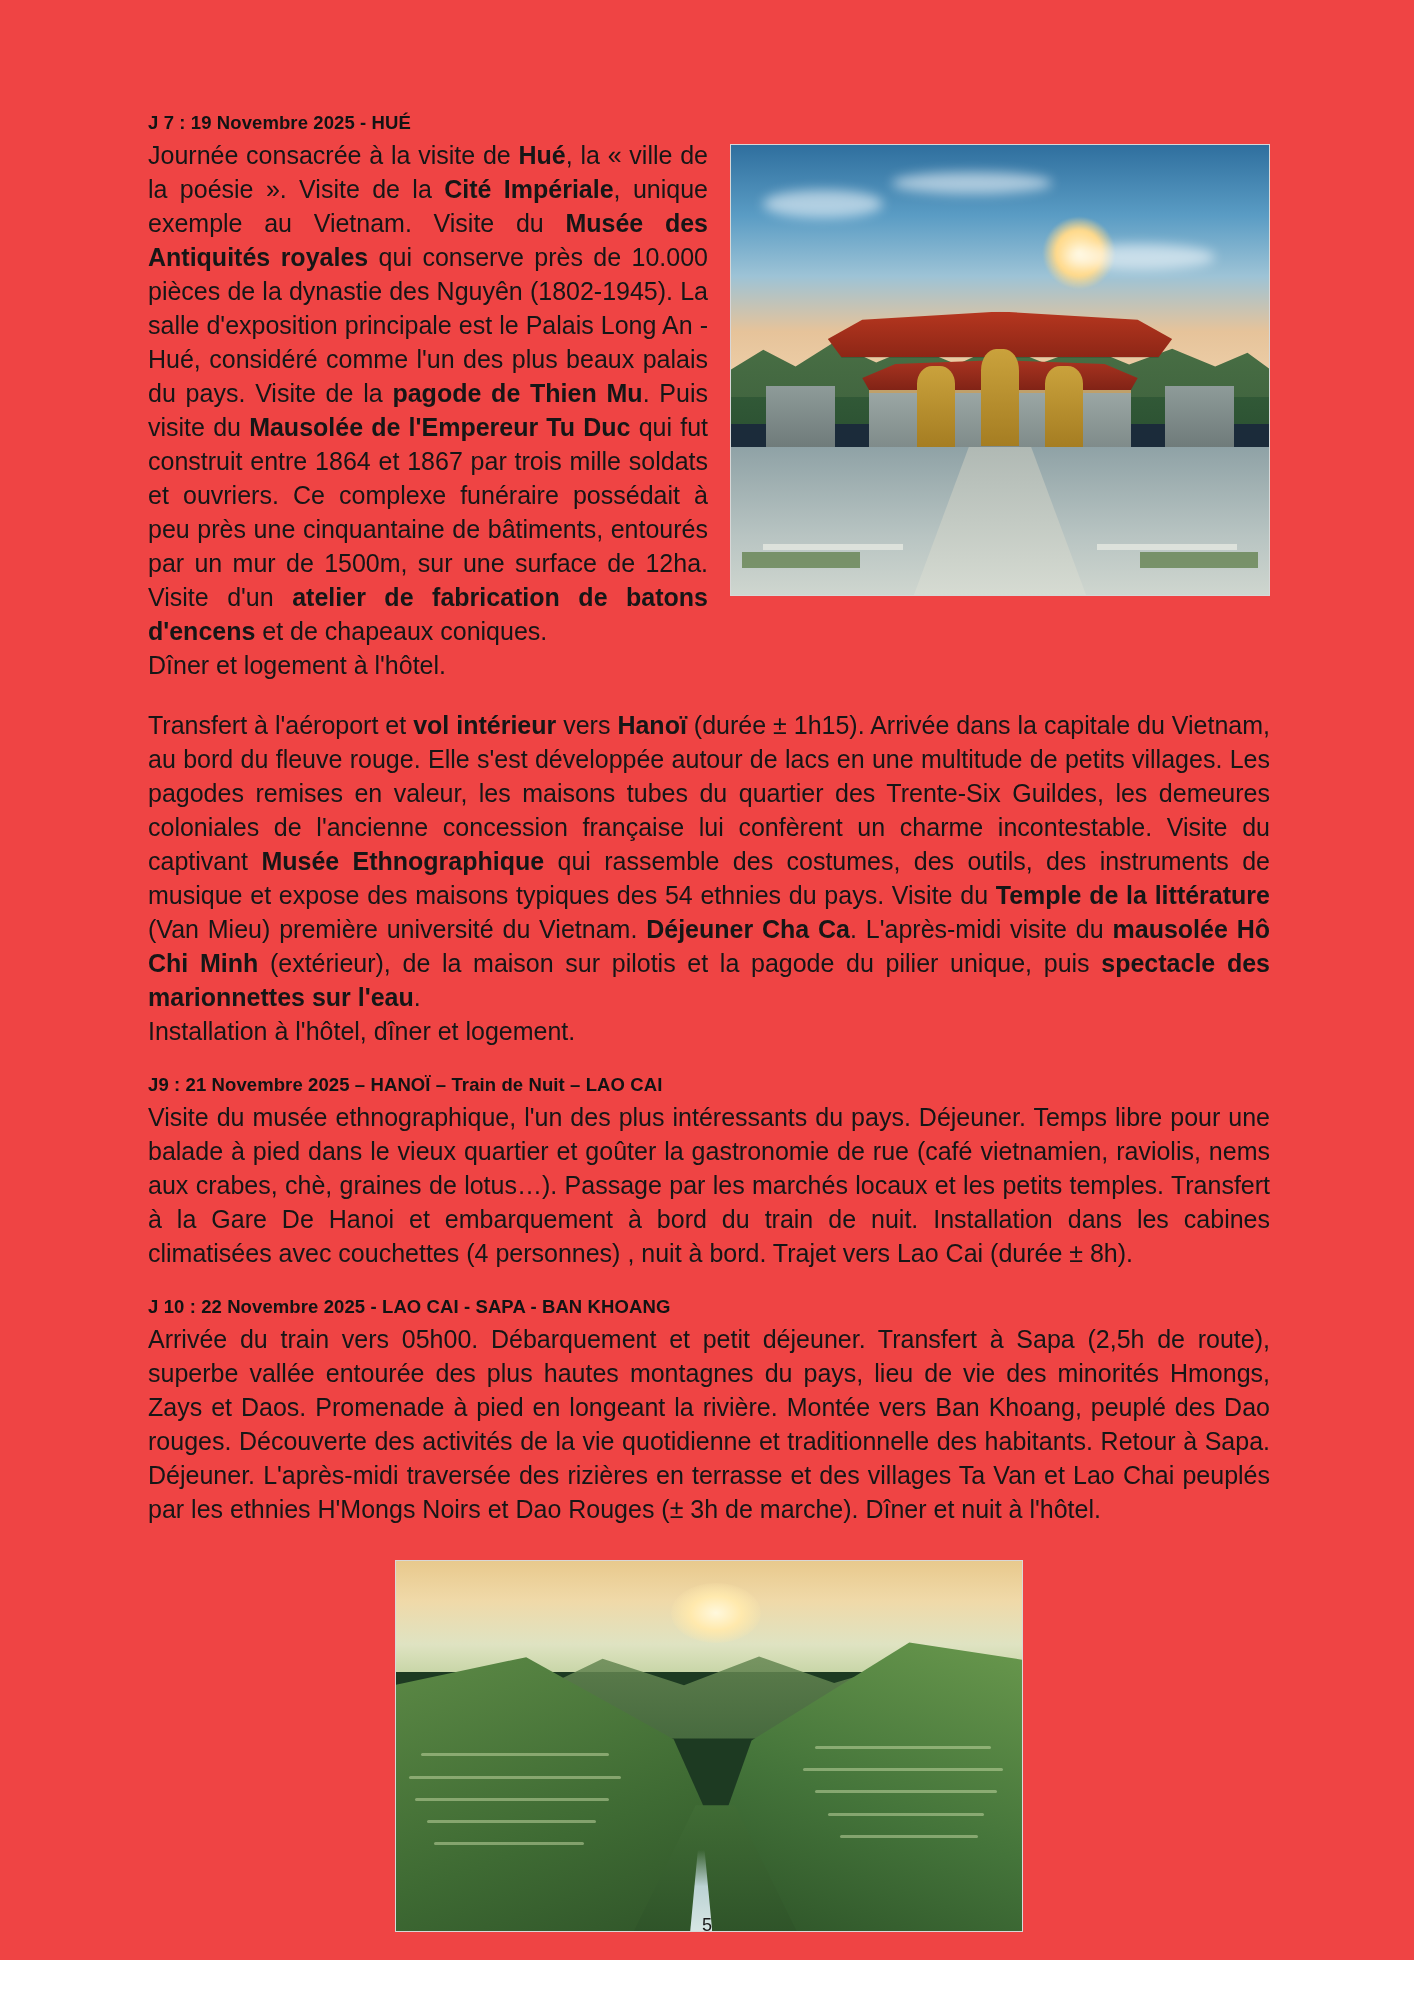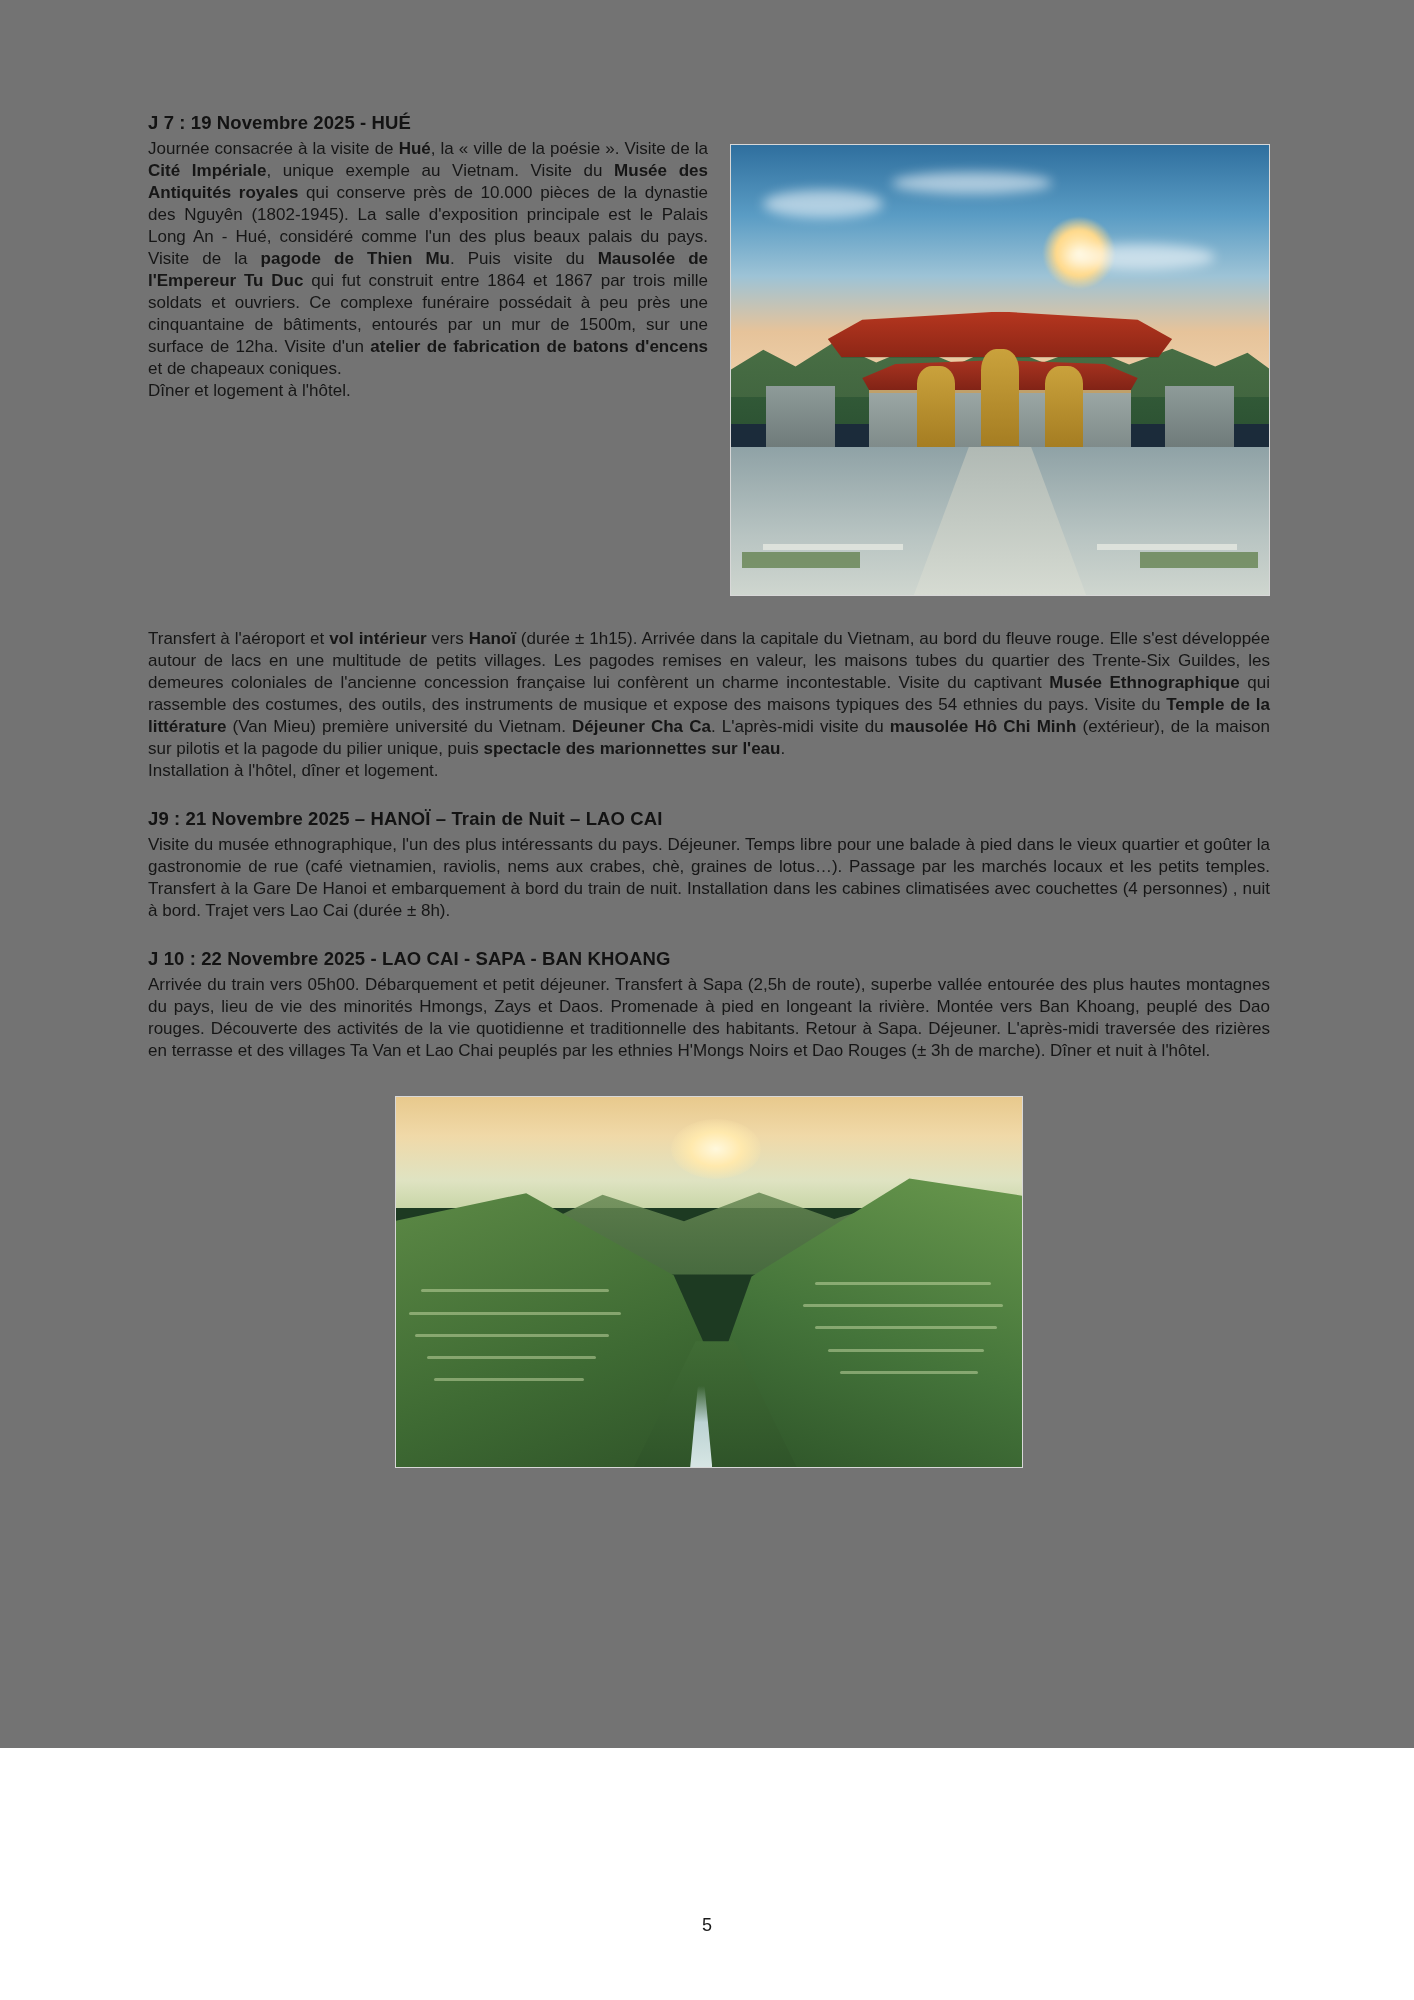--- a/index.html
+++ b/index.html
@@ -12,42 +12,42 @@
     height: 2000px;
     font-family: "Liberation Sans", sans-serif;
     color: #111111;
     position: relative;
     overflow: hidden;
   }
   .page {
     position: absolute;
     top: 0; left: 0;
     width: 1414px;
-    height: 1748px;
-    background: #737373;
+    height: 1960px;
+    background: #ef4444;
   }
   .content {
     position: absolute;
     left: 148px;
     top: 112px;
     width: 1122px;
   }
   h2.day-title {
     font-size: 18.5px;
     font-weight: bold;
     margin: 0 0 4px 0;
     letter-spacing: 0.1px;
     color: #131313;
   }
   .section {
     margin-bottom: 26px;
   }
   .para {
-    font-size: 17px;
-    line-height: 22px;
+    font-size: 25px;
+    line-height: 34px;
     text-align: justify;
     margin: 0;
     color: #161616;
   }
   .para.wrapped {
     
   }
   b, .b {
     font-weight: bold;
   }

